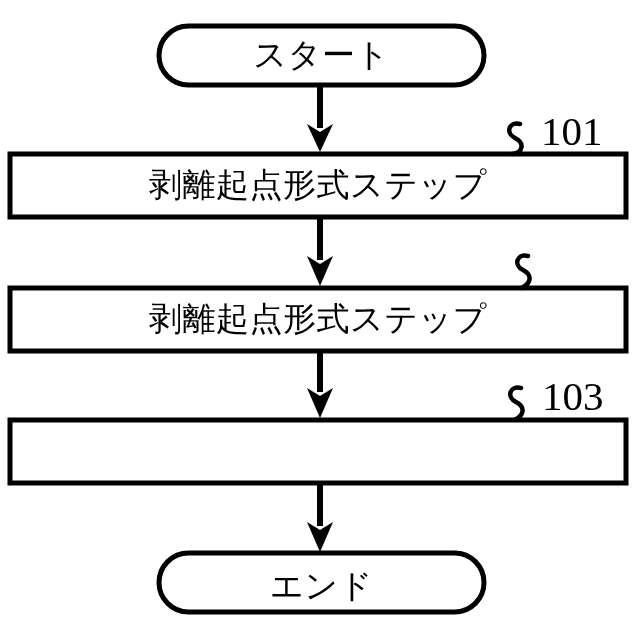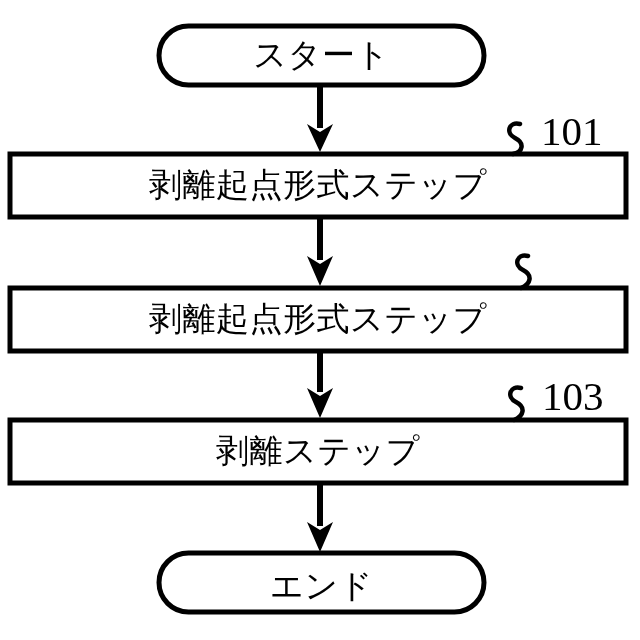--- a/index.html
+++ b/index.html
@@ -94,21 +94,20 @@
 
     <rect x="159" y="553" width="325" height="59" rx="29.5" ry="29.5" fill="#ffffff" stroke="#000000" stroke-width="5"></rect>
   </svg>
 
   <div class="node-label terminal-label" style="left:159px; top:26px; width:325px; height:59px;">スタート</div>
 
   <div class="node-label process-label" style="left:10px; top:154px; width:616px; height:63px;">剥離起点形式ステップ</div>
 
   <div class="node-label process-label" style="left:10px; top:288px; width:616px; height:63px;">剥離起点形式ステップ</div>
 
-  <div class="node-label process-label" style="left:10px; top:420px; width:616px; height:63px;">剥離ステップ</div>
 
   <div class="node-label terminal-label" style="left:159px; top:557px; width:325px; height:59px;">エンド</div>
 
   <div class="ref-num" style="left:541px; top:107px;">101</div>
 
 
   <div class="ref-num" style="left:542px; top:372px;text-align:center;">103</div>
 
 </div>
 

